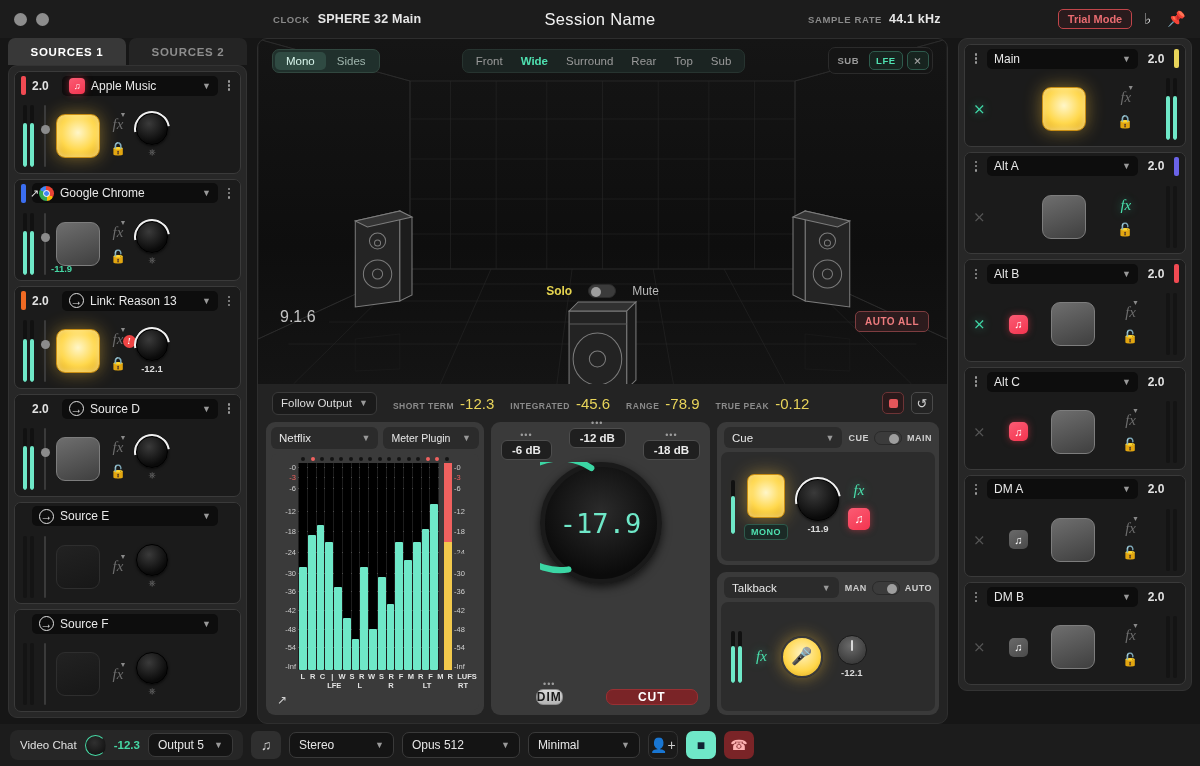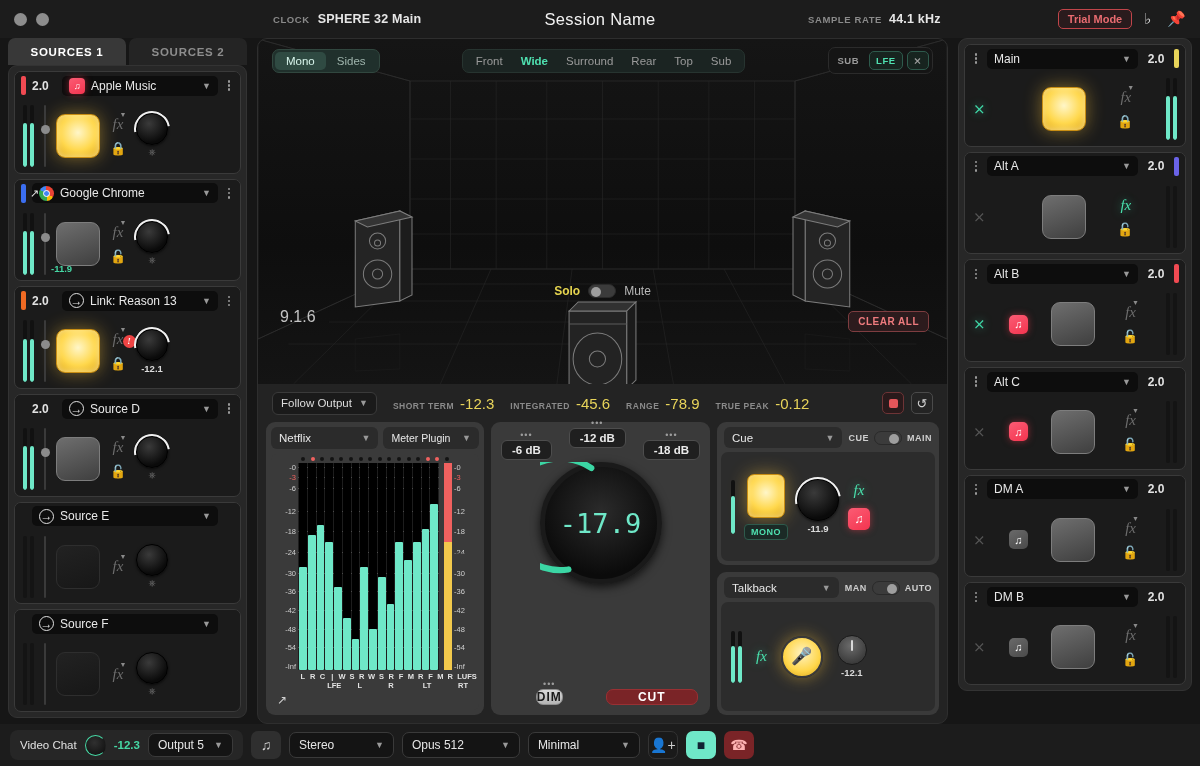--- a/index.html
+++ b/index.html
@@ -133,21 +133,21 @@
   .sublfe { display:flex; gap:4px; align-items:center; background:#151515;
             border-radius:7px; padding:3px; border:1px solid #2b2b2b; }
   .sublfe span { font-size:9.5px; font-weight:700; letter-spacing:.5px;
                  padding:3px 6px; border-radius:5px; color:#9a9a9a; cursor:pointer;}
   .sublfe span.on { color:#4fe0b0; border:1px solid #2e5a4c; background:#17241f; }
   .xbtn { border:1px solid #2e5a4c; border-radius:5px; background:#17241f;
           padding:2px 6px; color:#4fe0b0; font-size:13px; cursor:pointer; }
 
   .fmt { position:absolute; left:22px; bottom:58px; font-size:16px; color:#c4c4c4; }
   .solomute { position:absolute; left:0; right:0; bottom:86px; display:flex;
-              justify-content:center; align-items:flex-start; gap:8px; z-index:4;}
+              justify-content:center; align-items:flex-start; gap:16px; z-index:4;}
   .solomute .s { font-size:12px; color:#e5d44f; font-weight:700; }
   .solomute .m { font-size:12px; color:#b9b9b9; }
   .toggle { width:28px; height:14px; border-radius:7px; background:#3b3b3b;
             position:relative; border:1px solid #2a2a2a; cursor:pointer; }
   .toggle i { position:absolute; top:2px; left:2px; width:10px; height:10px;
               border-radius:50%; background:#9e9e9e; font-style:normal; }
   .toggle.right i { left:auto; right:2px; }
   .so-row { position:absolute; left:0; right:0; bottom:52px; display:flex;
             justify-content:center; z-index:4;}
   .clearall { position:absolute; right:18px; bottom:52px; border:1px solid #7e3d40;
@@ -617,21 +617,21 @@
 
           <div class="solomute">
             <span class="s">Solo</span>
             <span class="toggle">
                 <i></i>
               </span>
             <span class="m">Mute</span>
           </div>
 
 
-          <div class="clearall">CLEAR ALL</div>
+          <div class="clearall">AUTO ALL</div>
         </div>
 
         <div class="lufs-bar">
           <div class="selbox">
             <span>Follow Output</span>
             <span class="chev">▼</span>
           </div>
           <div id="lufs-metrics" style="display:flex">
               <div class="lufs-item">
        <span class="k">SHORT TERM</span>

